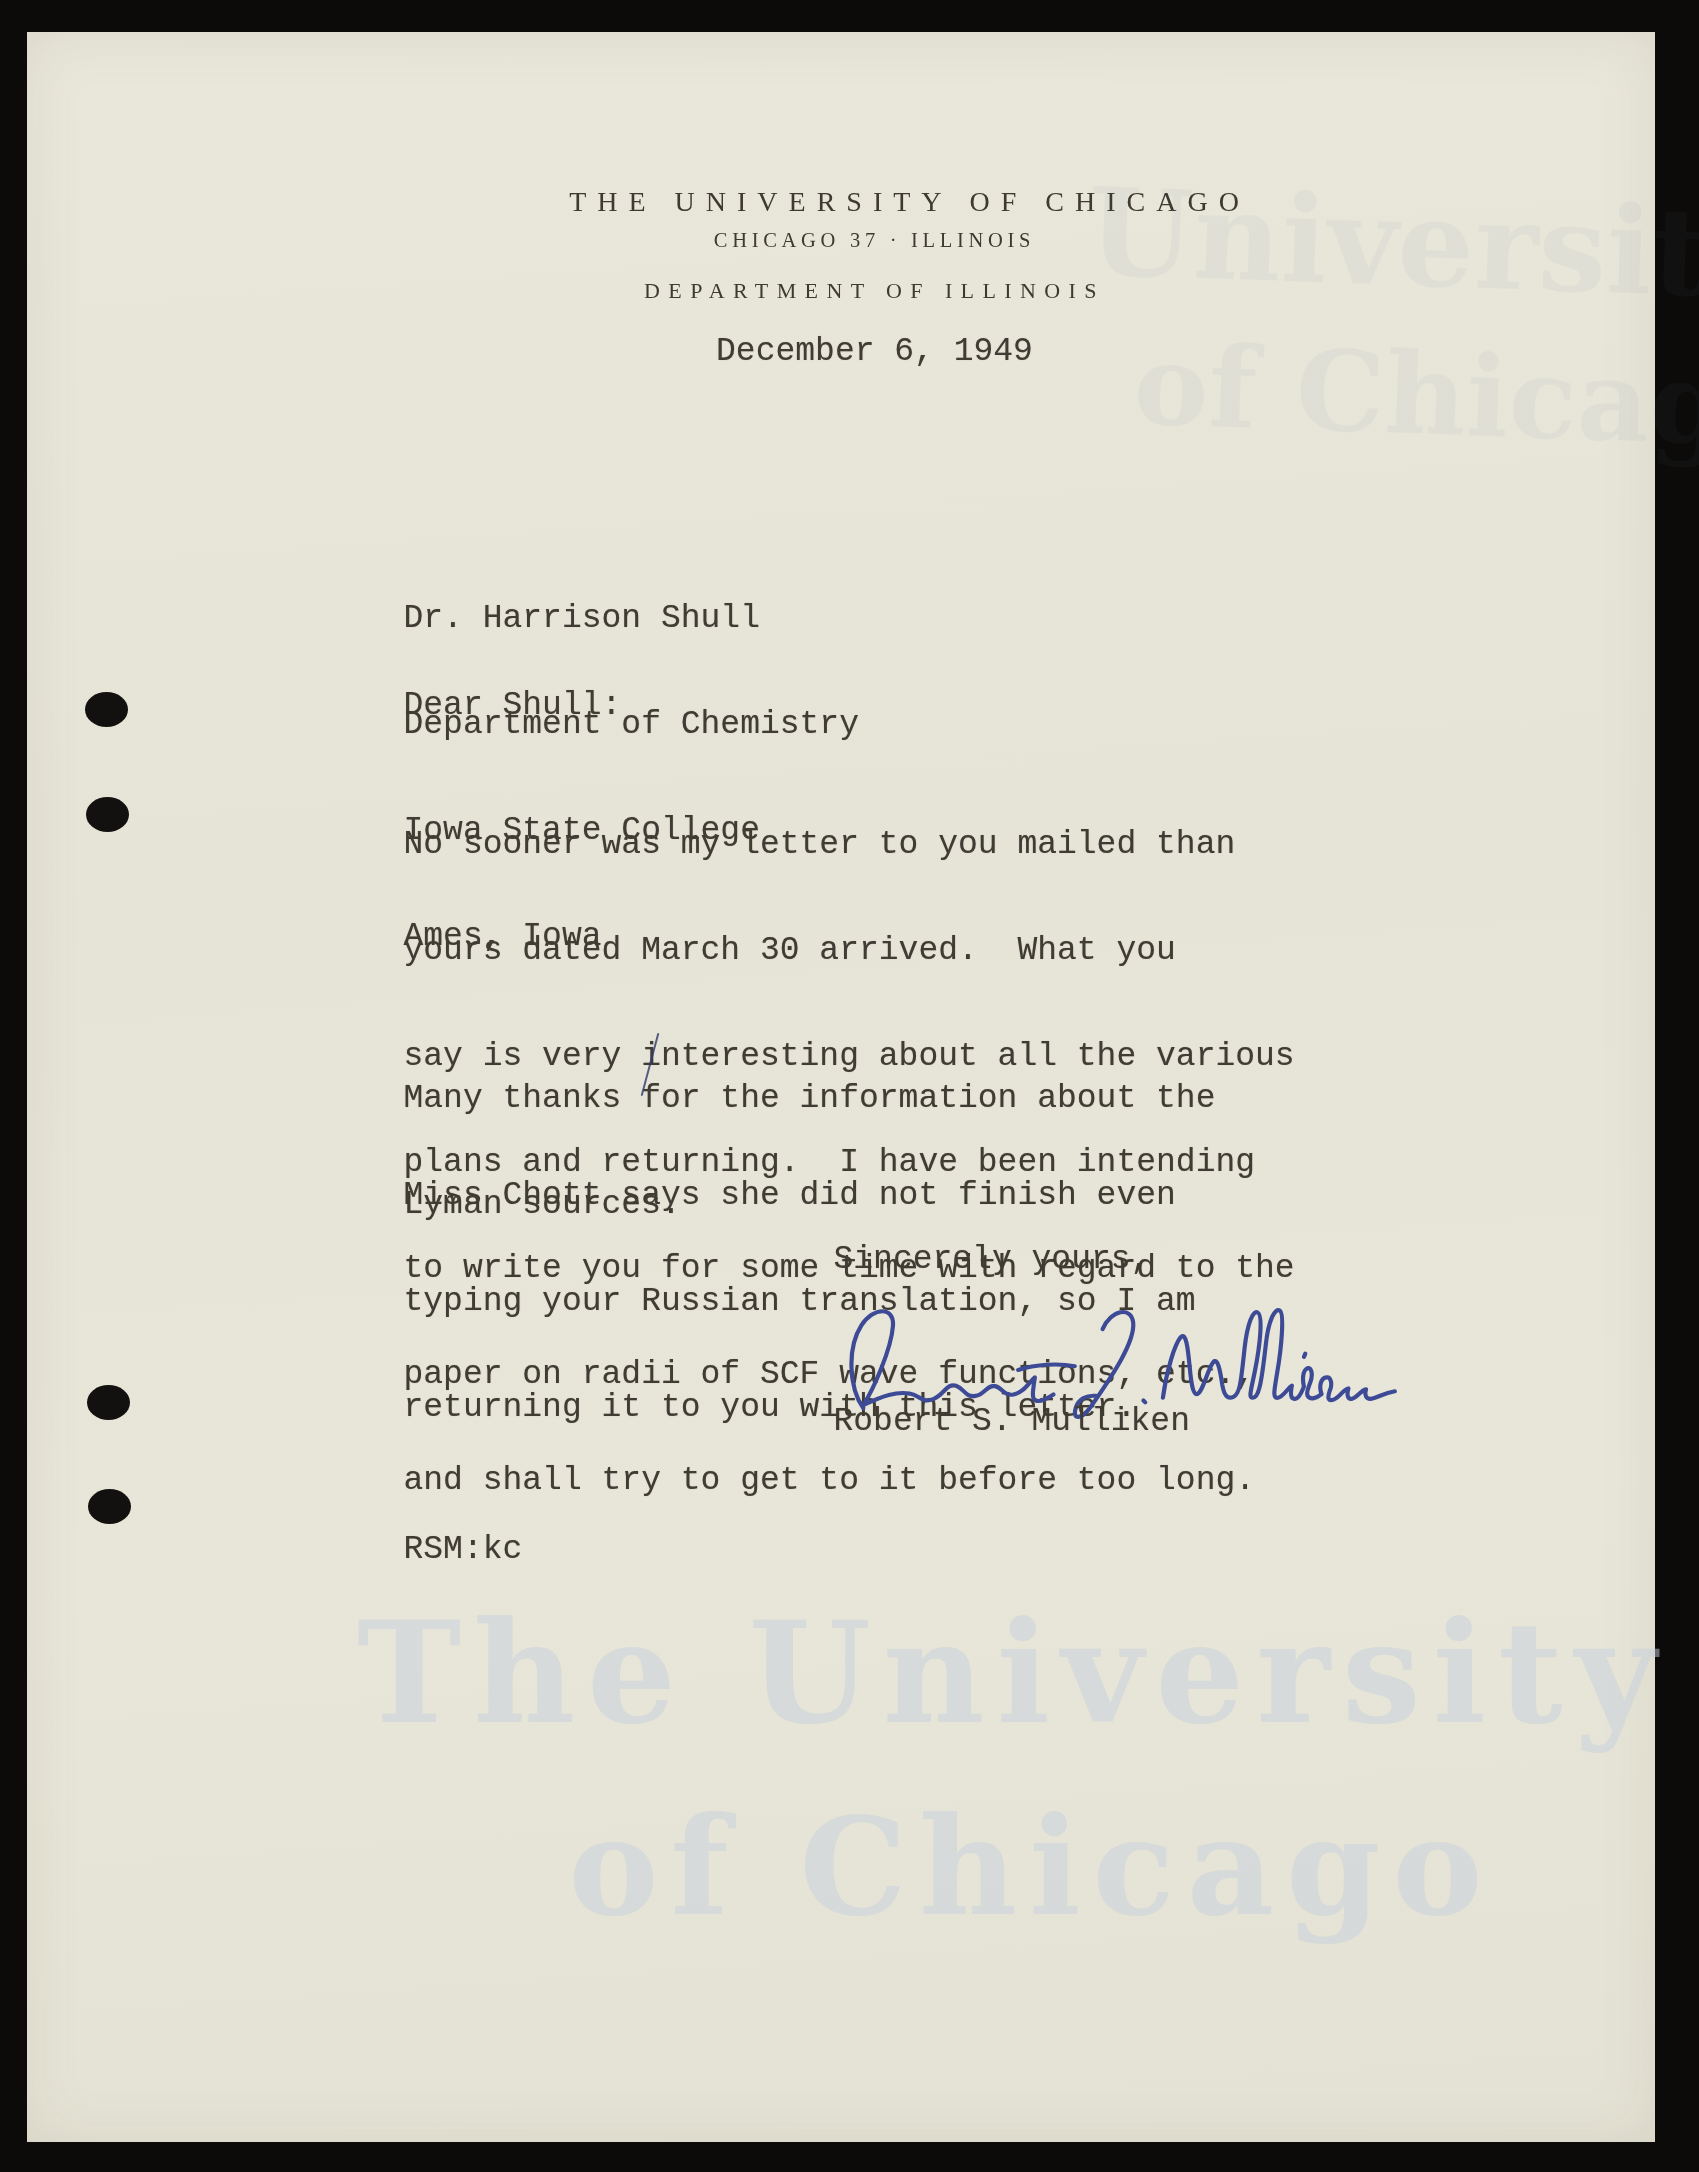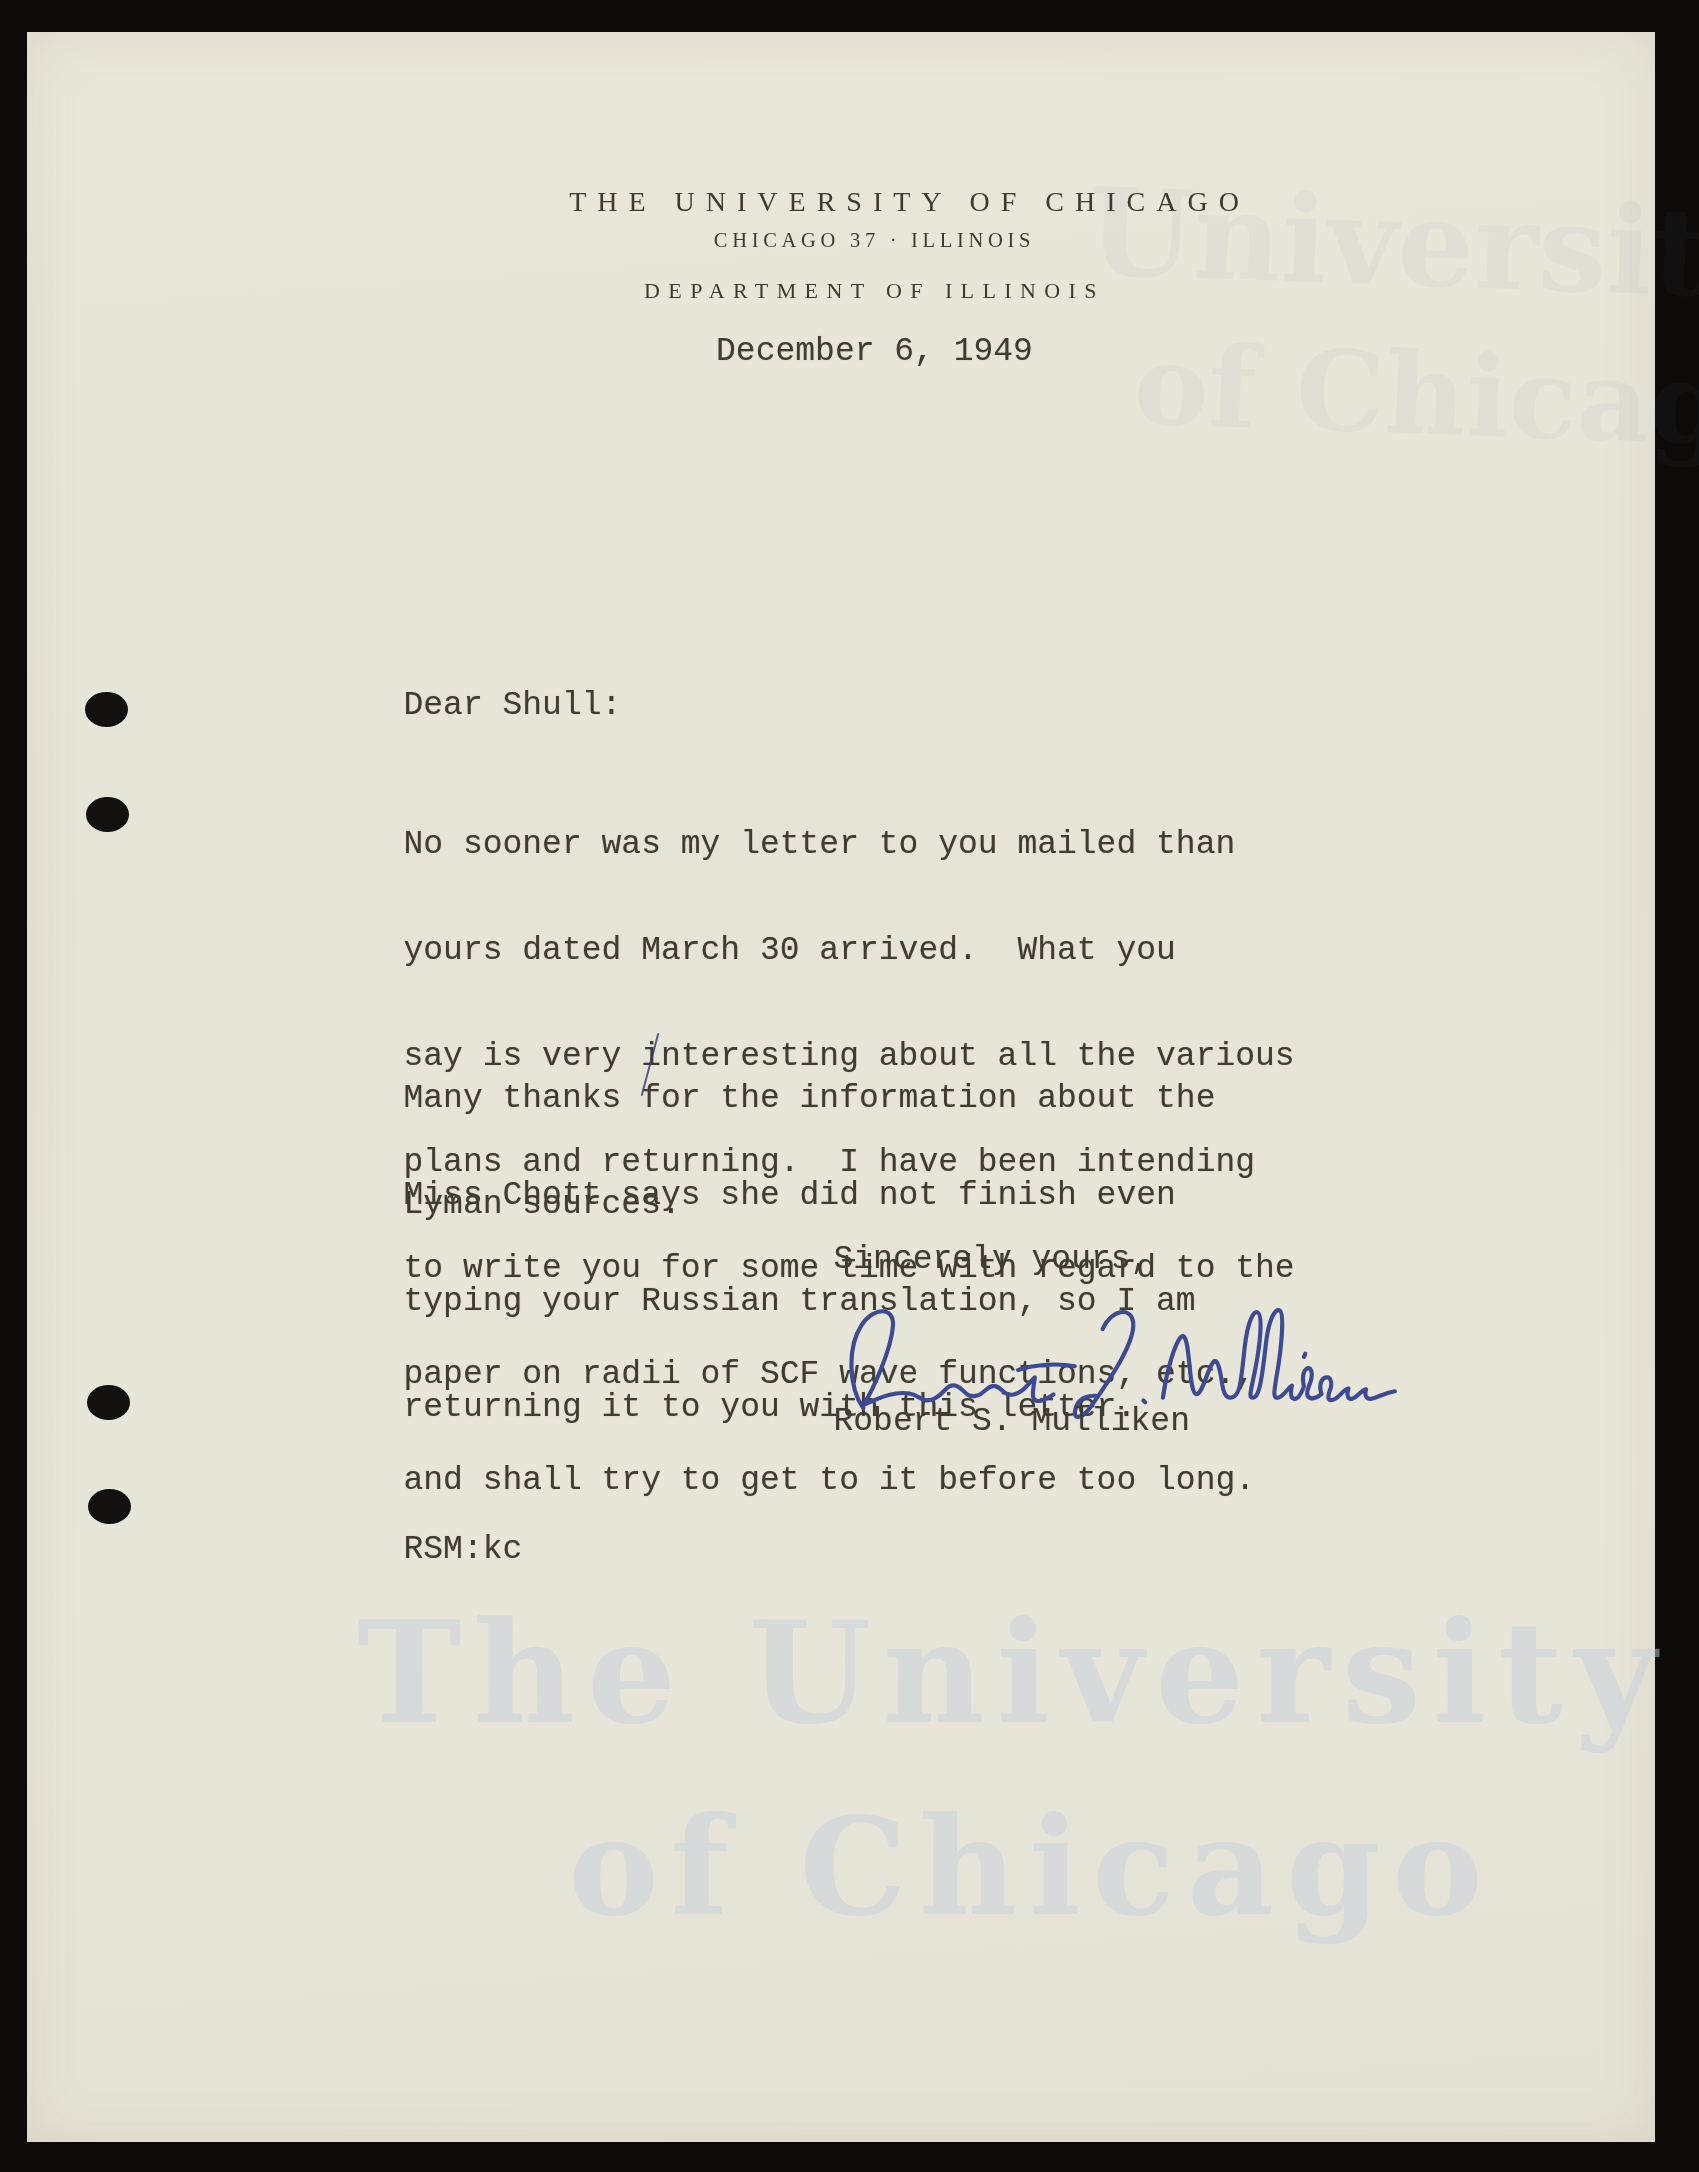--- a/index.html
+++ b/index.html
@@ -36,20 +36,26 @@
 
     <div class="ghost" style="left:1061px;top:140px;font-size:121px;transform:rotate(2deg);">University</div>
     <div class="ghost" style="left:1107px;top:298px;font-size:112px;transform:rotate(2deg);">of Chicago</div>
 
     <div class="center-line serif-head" style="left:883px;top:154px;font-size:28px;letter-spacing:11px;">THE UNIVERSITY OF CHICAGO</div>
     <div class="center-line serif-head" style="left:848px;top:197px;font-size:20.5px;letter-spacing:4.7px;">CHICAGO 37 · ILLINOIS</div>
     <div class="center-line serif-head" style="left:848px;top:246px;font-size:22px;letter-spacing:8.4px;">DEPARTMENT OF ILLINOIS</div>
 
     <div class="center-line mono" style="left:848px;top:301px;">December 6, 1949</div>
 
+    <div class="block mono" style="left:377px;top:497px;">
+      <div class="m-line">Dr. Harrison Shull</div>
+      <div class="m-line">Department of Chemistry</div>
+      <div class="m-line">Iowa State College</div>
+      <div class="m-line">Ames, Iowa</div>
+    </div>
 
     <div class="block mono" style="left:377px;top:655px;">Dear Shull:</div>
 
     <div class="block mono" style="left:377px;top:723px;">
       <div class="m-line">No sooner was my letter to you mailed than</div>
       <div class="m-line">yours dated March 30 arrived.  What you</div>
       <div class="m-line">say is very interesting about all the various</div>
       <div class="m-line">plans and returning.  I have been intending</div>
       <div class="m-line">to write you for some time with regard to the</div>
       <div class="m-line">paper on radii of SCF wave functions, etc.,</div>

